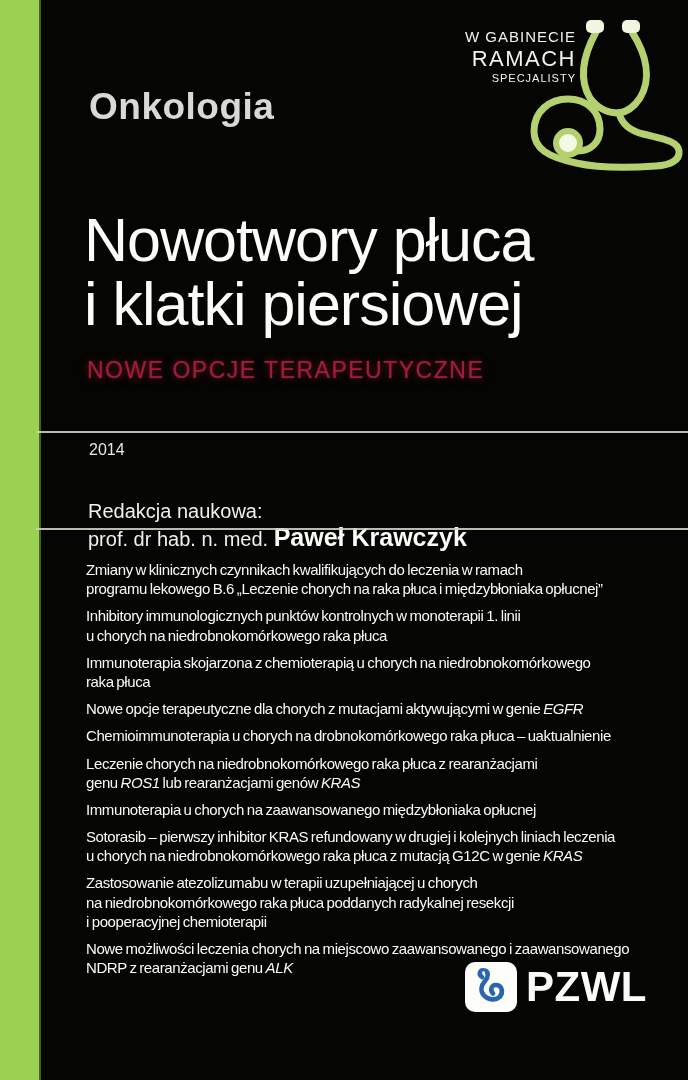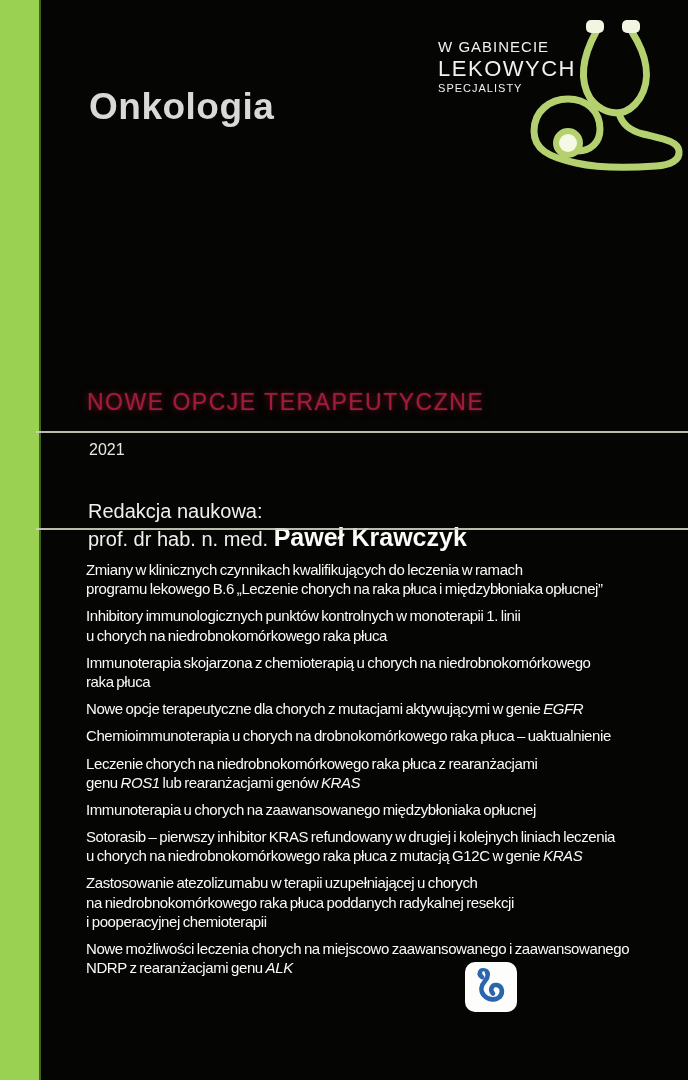--- a/index.html
+++ b/index.html
@@ -7,32 +7,32 @@
     position:relative;width:688px;height:1080px;margin:0 auto;
     background:#050503;overflow:hidden;
     font-family:"Liberation Sans",sans-serif;color:#f5f5f1;
   }
   .spine{position:absolute;left:0;top:0;width:39px;height:1080px;background:#9bd153;}
   .spine-edge{position:absolute;left:39px;top:0;width:2px;height:1080px;background:#6f9c3a;opacity:.6;}
 
   .series{position:absolute;left:89px;top:86px;font-size:37px;font-weight:700;
     color:#d9d9d7;letter-spacing:.5px;}
 
-  .badge{position:absolute;right:112px;top:38px;text-align:left;color:#f1f1ed;line-height:1.18;}
+  .badge{position:absolute;right:112px;top:28px;text-align:right;color:#f1f1ed;line-height:1.18;}
   .badge .b1{display:block;font-size:15px;letter-spacing:1px;}
   .badge .b2{display:block;font-size:22px;letter-spacing:1.5px;}
   .badge .b3{display:block;font-size:11px;letter-spacing:1px;}
 
   .steth{position:absolute;left:528px;top:12px;width:158px;height:164px;}
 
   .title{position:absolute;left:84px;top:208px;font-size:61px;font-weight:300;
     line-height:64px;color:#fcfcfa;letter-spacing:-1px;white-space:nowrap;}
   .subtitle{position:absolute;left:87px;top:356px;font-size:23px;font-weight:400;
     line-height:29px;letter-spacing:1.5px;color:#a11c39;white-space:nowrap;
-    text-shadow:0 0 8px rgba(190,25,65,.55),0 0 2px rgba(255,90,120,.3);margin-top:32px;}
+    text-shadow:0 0 8px rgba(190,25,65,.55),0 0 2px rgba(255,90,120,.3);}
 
   .rule{position:absolute;left:36px;right:0;height:2px;background:#cfcfc3;opacity:.9;}
   .rule1{top:431px;}
   .rule2{top:528px;}
 
   .year{position:absolute;left:89px;top:441px;font-size:16px;color:#e8e8e2;}
   .editor{position:absolute;left:88px;top:498px;font-size:20px;line-height:26px;color:#f0f0ec;}
   .editor b{font-size:25px;font-weight:700;color:#fbfbf8;}
 
   .topics{position:absolute;left:86px;top:560px;width:604px;font-size:15px;
@@ -50,43 +50,47 @@
 <body>
 
 <div class="cover">
   <div class="spine"></div>
   <div class="spine-edge"></div>
 
   <div class="series">Onkologia</div>
 
   <div class="badge">
     <span class="b1">W GABINECIE</span>
-    <span class="b2">LEKOWYCH</span>
+    <span class="b2">RAMACH</span>
     <span class="b3">SPECJALISTY</span>
   </div>
 
   <svg class="steth" viewBox="0 0 158 164">
     <g fill="none" stroke="#b5d06e" stroke-width="7" stroke-linecap="round">
       <path d="M68,20 C56,42 50,66 62,86 C70,97 80,101 91,101"></path>
       <path d="M104,20 C118,42 124,66 112,86 C106,95 99,100 91,101"></path>
       <path d="M91,101 C94,113 103,119 115,122 C135,127 150,129 151,139 C152,148 143,153 128,154 C100,156 70,156 48,151 C20,145 6,137 6,119 C6,99 22,87 40,87 C58,87 72,99 72,117 C72,131 62,139 50,139"></path>
     </g>
     <circle cx="40" cy="131" r="12" fill="#f6f8e6" stroke="#b5d06e" stroke-width="6"></circle>
     <rect x="58" y="8" width="18" height="13" rx="5" fill="#f2f5e2"></rect>
     <rect x="94" y="8" width="18" height="13" rx="5" fill="#f2f5e2"></rect>
   </svg>
 
+  <div class="title">
+    <div>Nowotwory płuca</div>
+    <div>i klatki piersiowej</div>
+  </div>
 
   <div class="subtitle">
     <div>NOWE OPCJE TERAPEUTYCZNE</div>
   </div>
 
   <div class="rule rule1"></div>
 
-  <div class="year">2021</div>
+  <div class="year">2014</div>
 
   <div class="editor">
     <div>Redakcja naukowa:</div>
     <div><span>prof. dr hab. n. med. </span><b>Paweł Krawczyk</b></div>
   </div>
 
   <div class="rule rule2"></div>
 
   <div class="topics"><div class="topic"><span>Zmiany w klinicznych czynnikach kwalifikujących do leczenia w ramach
 programu lekowego B.6 „Leczenie chorych na raka płuca i międzybłoniaka opłucnej”</span></div><div class="topic"><span>Inhibitory immunologicznych punktów kontrolnych w monoterapii 1. linii
@@ -101,14 +105,15 @@
   <div class="publisher">
     <div class="pzwl-box">
       <svg width="40" height="40" viewBox="0 0 40 40">
         <g fill="none" stroke="#2a66ae" stroke-width="4.6" stroke-linecap="round">
           <path d="M11,10 C7,7 9,2.5 13.5,3.5 C18,4.5 17.5,10 14,14 C10,18.5 9,24 13,28.5 C17,33 25,34 29,29.5"></path>
           <path d="M29,29.5 C32.5,25 31,18.5 25.5,18 C20.5,17.5 18.5,23 22,26.5"></path>
         </g>
         <circle cx="12.6" cy="5.6" r="1.3" fill="#fdfdfb"></circle>
       </svg>
     </div>
+    <div class="pzwl-name">PZWL</div>
   </div>
 </div>
 
 </body></html>

